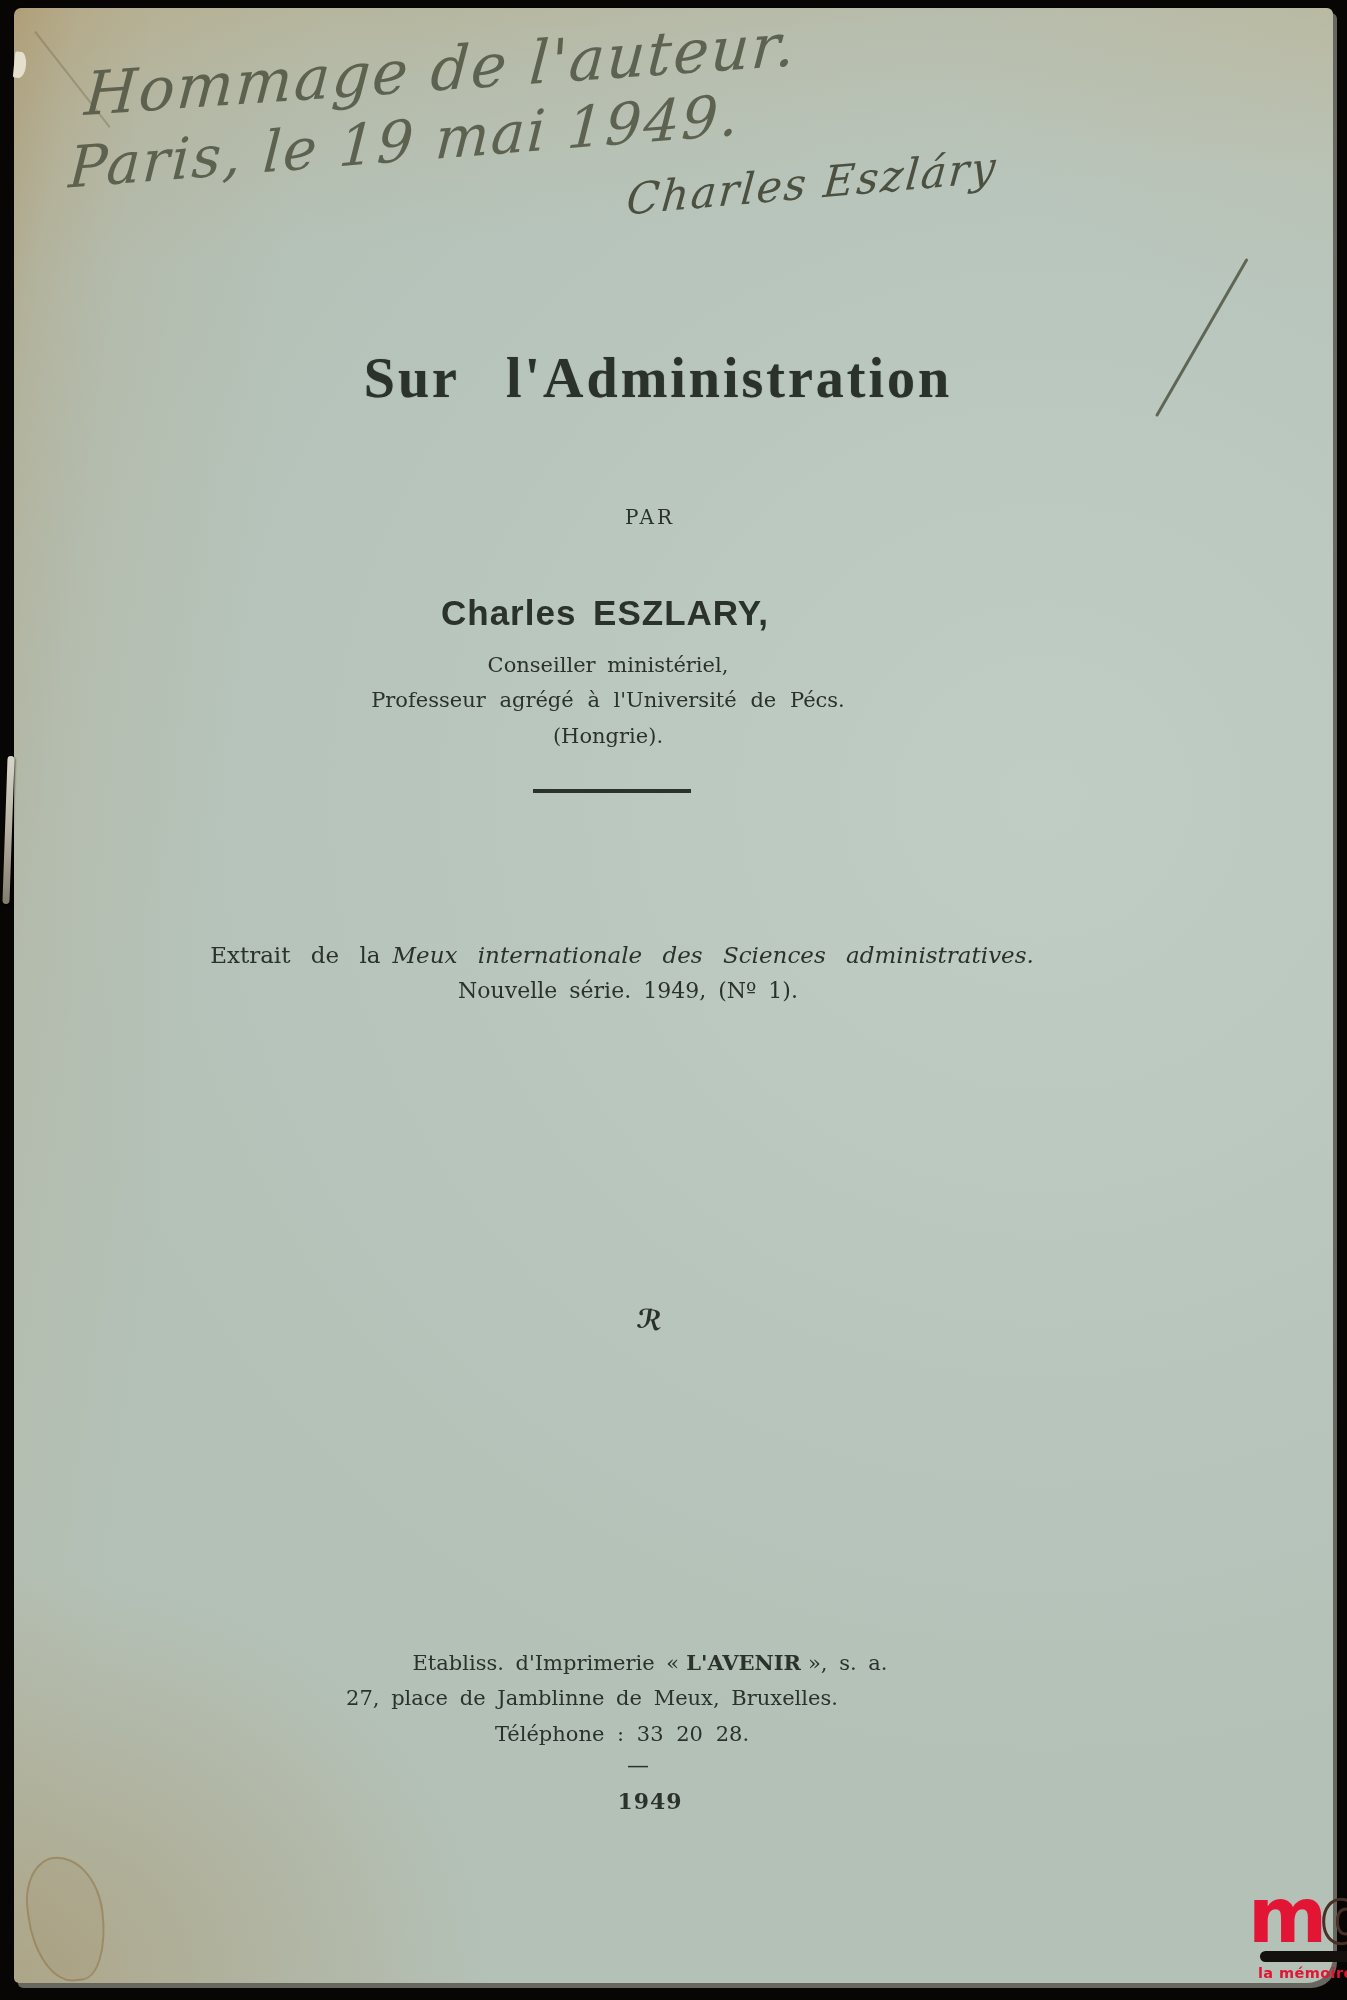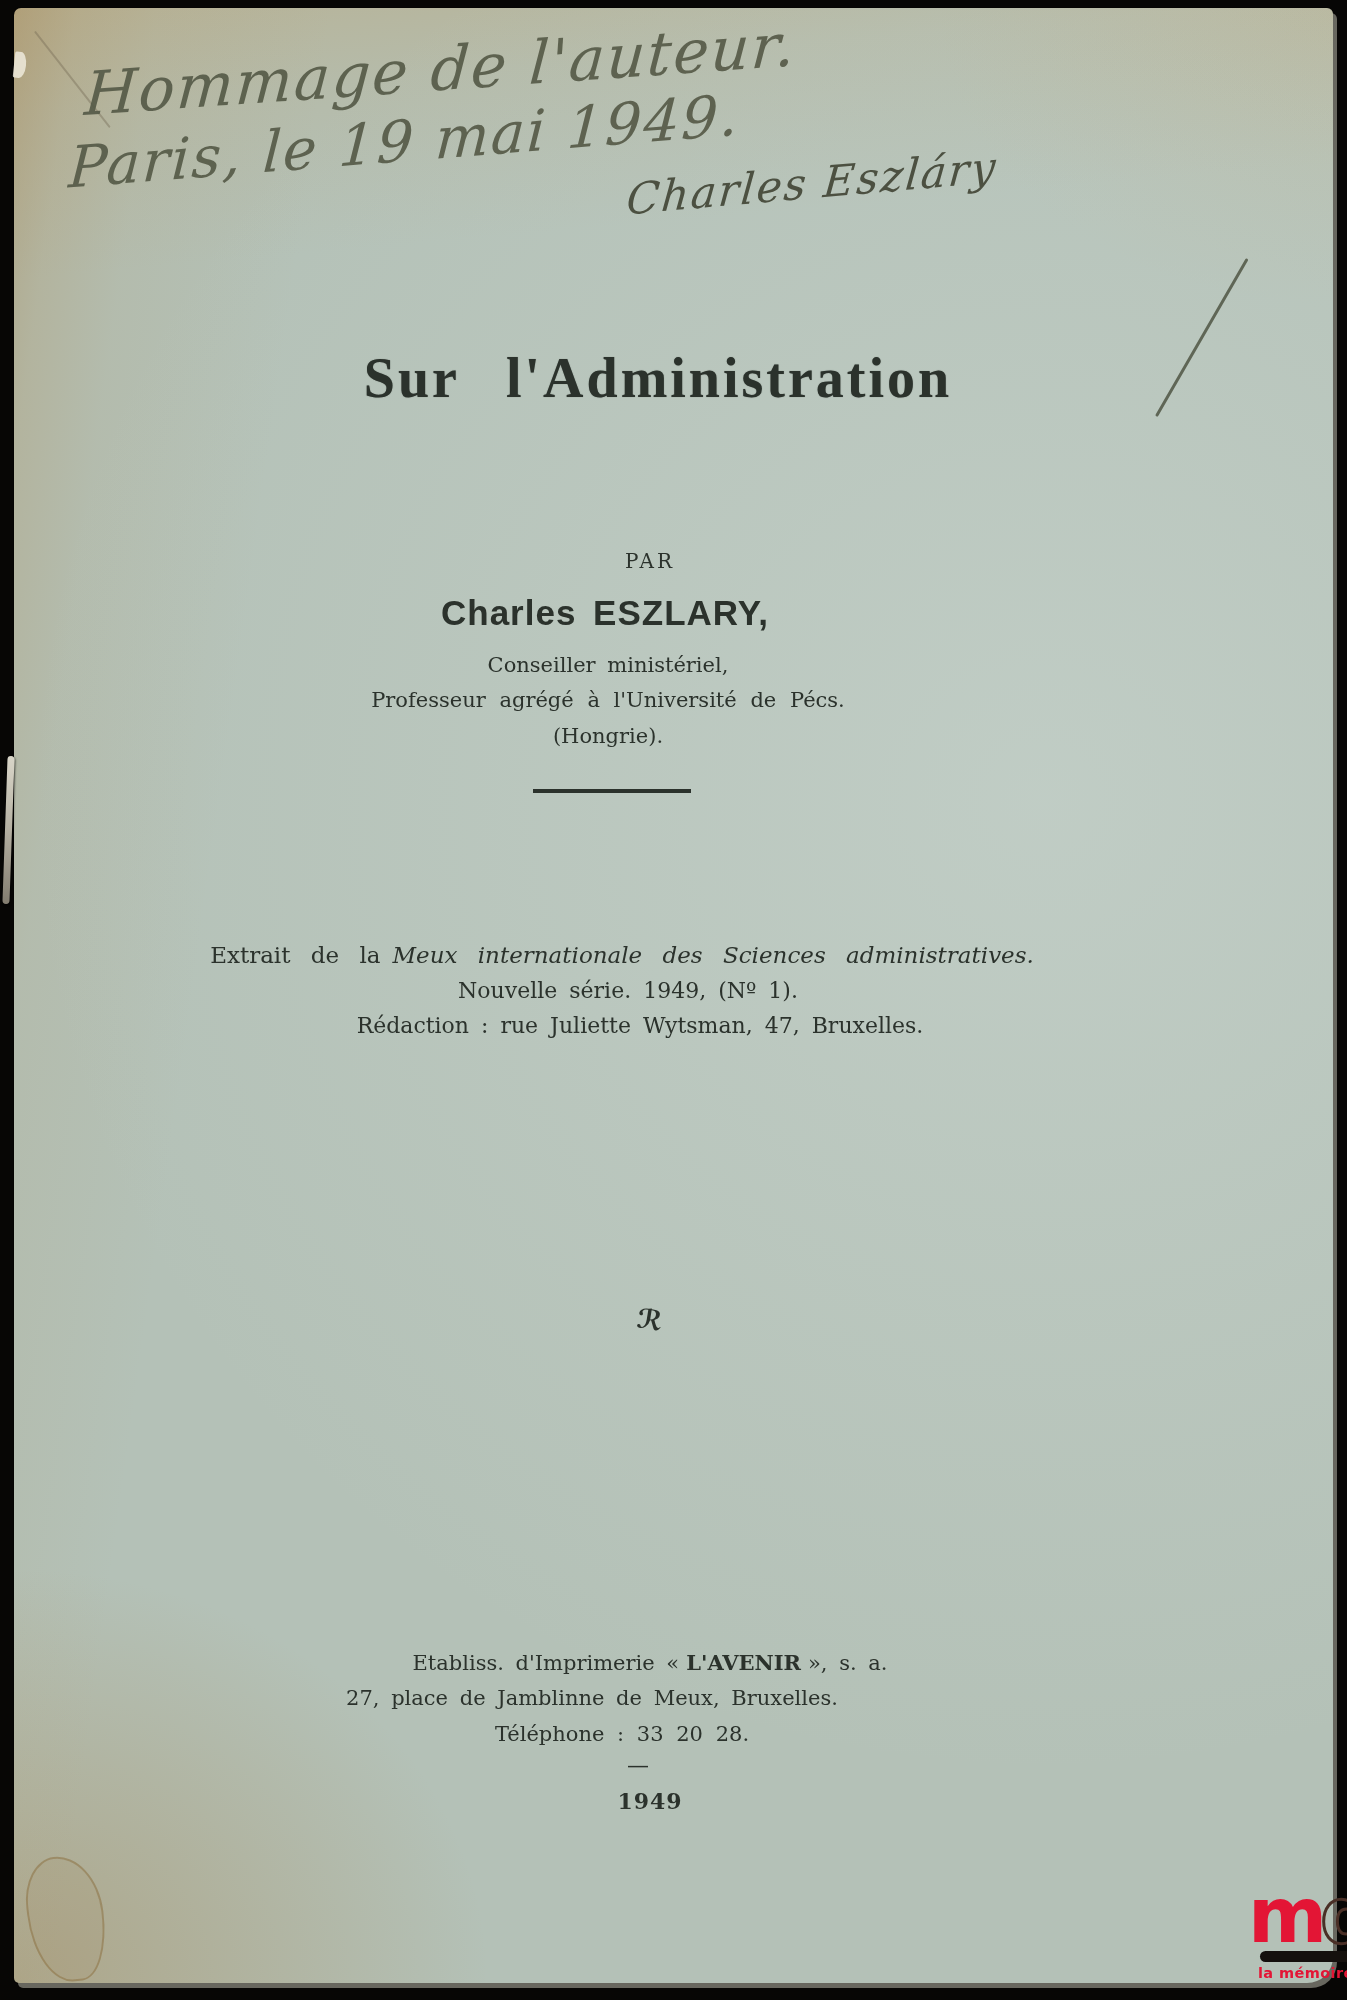--- a/index.html
+++ b/index.html
@@ -29,21 +29,21 @@
   .hw1{left:70px;top:26px;font-size:60px;transform:rotate(-4deg) skewX(-8deg);}
   .hw2{left:54px;top:100px;font-size:57px;transform:rotate(-4.5deg) skewX(-8deg);}
   .sig{left:612px;top:150px;font-size:43px;color:rgba(70,74,58,.95);
        transform:rotate(-5deg) skewX(-10deg);}
   .flourish{position:absolute;left:1232px;top:250px;width:3px;height:182px;
     background:rgba(72,77,60,.8);border-radius:3px;transform:rotate(30deg);transform-origin:top left;}
   
   .pline{position:absolute;left:26px;width:1220px;text-align:center;color:#2b322c;white-space:nowrap;}
   .title{top:330px;font-family:"Liberation Serif",serif;font-weight:bold;font-size:56px;
          letter-spacing:3px;word-spacing:30px;margin:8px;text-shadow:0 0 1px rgba(40,46,40,.45);}
-  .par{top:497px;font-size:20px;letter-spacing:3px;font-weight:500;margin-top:44px;}
+  .par{top:497px;font-size:20px;letter-spacing:3px;font-weight:500;}
   .author-name{top:585px;font-family:"Liberation Sans",sans-serif;font-weight:bold;font-size:35px;
                letter-spacing:1px;word-spacing:6px;transform:translateX(-45px);}
   .role1{top:645px;font-size:21px;word-spacing:5px;transform:translateX(-42px);}
   .role2{top:680px;font-size:21px;word-spacing:7px;transform:translateX(-42px);}
   .role3{top:716px;font-size:21px;transform:translateX(-42px);}
   .rule{position:absolute;left:519px;top:781px;width:158px;height:4px;background:#2b322c;}
   .extrait{top:934px;font-size:23px;word-spacing:13px;transform:translateX(-28px);}
   .extrait .journal{font-style:italic;margin-left:12px;}
   .series{top:970px;font-size:22px;word-spacing:5px;transform:translateX(-22px);}
   .redaction{top:1005px;font-size:22px;word-spacing:5px;transform:translateX(-10px);}
@@ -90,21 +90,20 @@
 
     <div class="pline author-name">Charles ESZLARY,</div>
     <div class="pline role1">Conseiller ministériel,</div>
     <div class="pline role2">Professeur agrégé à l'Université de Pécs.</div>
     <div class="pline role3">(Hongrie).</div>
 
     <div class="rule"></div>
 
     <div class="pline extrait"><span>Extrait de la</span><span class="journal">Meux internationale des Sciences administratives.</span></div>
     <div class="pline series">Nouvelle série. 1949, (Nº 1).</div>
-    <div class="pline redaction">Rédaction : rue Juliette Wytsman, 47, Bruxelles.</div>
 
     <div class="pline ornament">ℛ</div>
 
     <div class="pline printer1"><span>Etabliss. d'Imprimerie «</span><span class="pname">L'AVENIR</span><span>», s. a.</span></div>
     <div class="pline printer2">27, place de Jamblinne de Meux, Bruxelles.</div>
     <div class="pline printer3">Téléphone : 33 20 28.</div>
     <div class="pline pdash">—</div>
     <div class="pline pyear">1949</div>
   </div>
 

